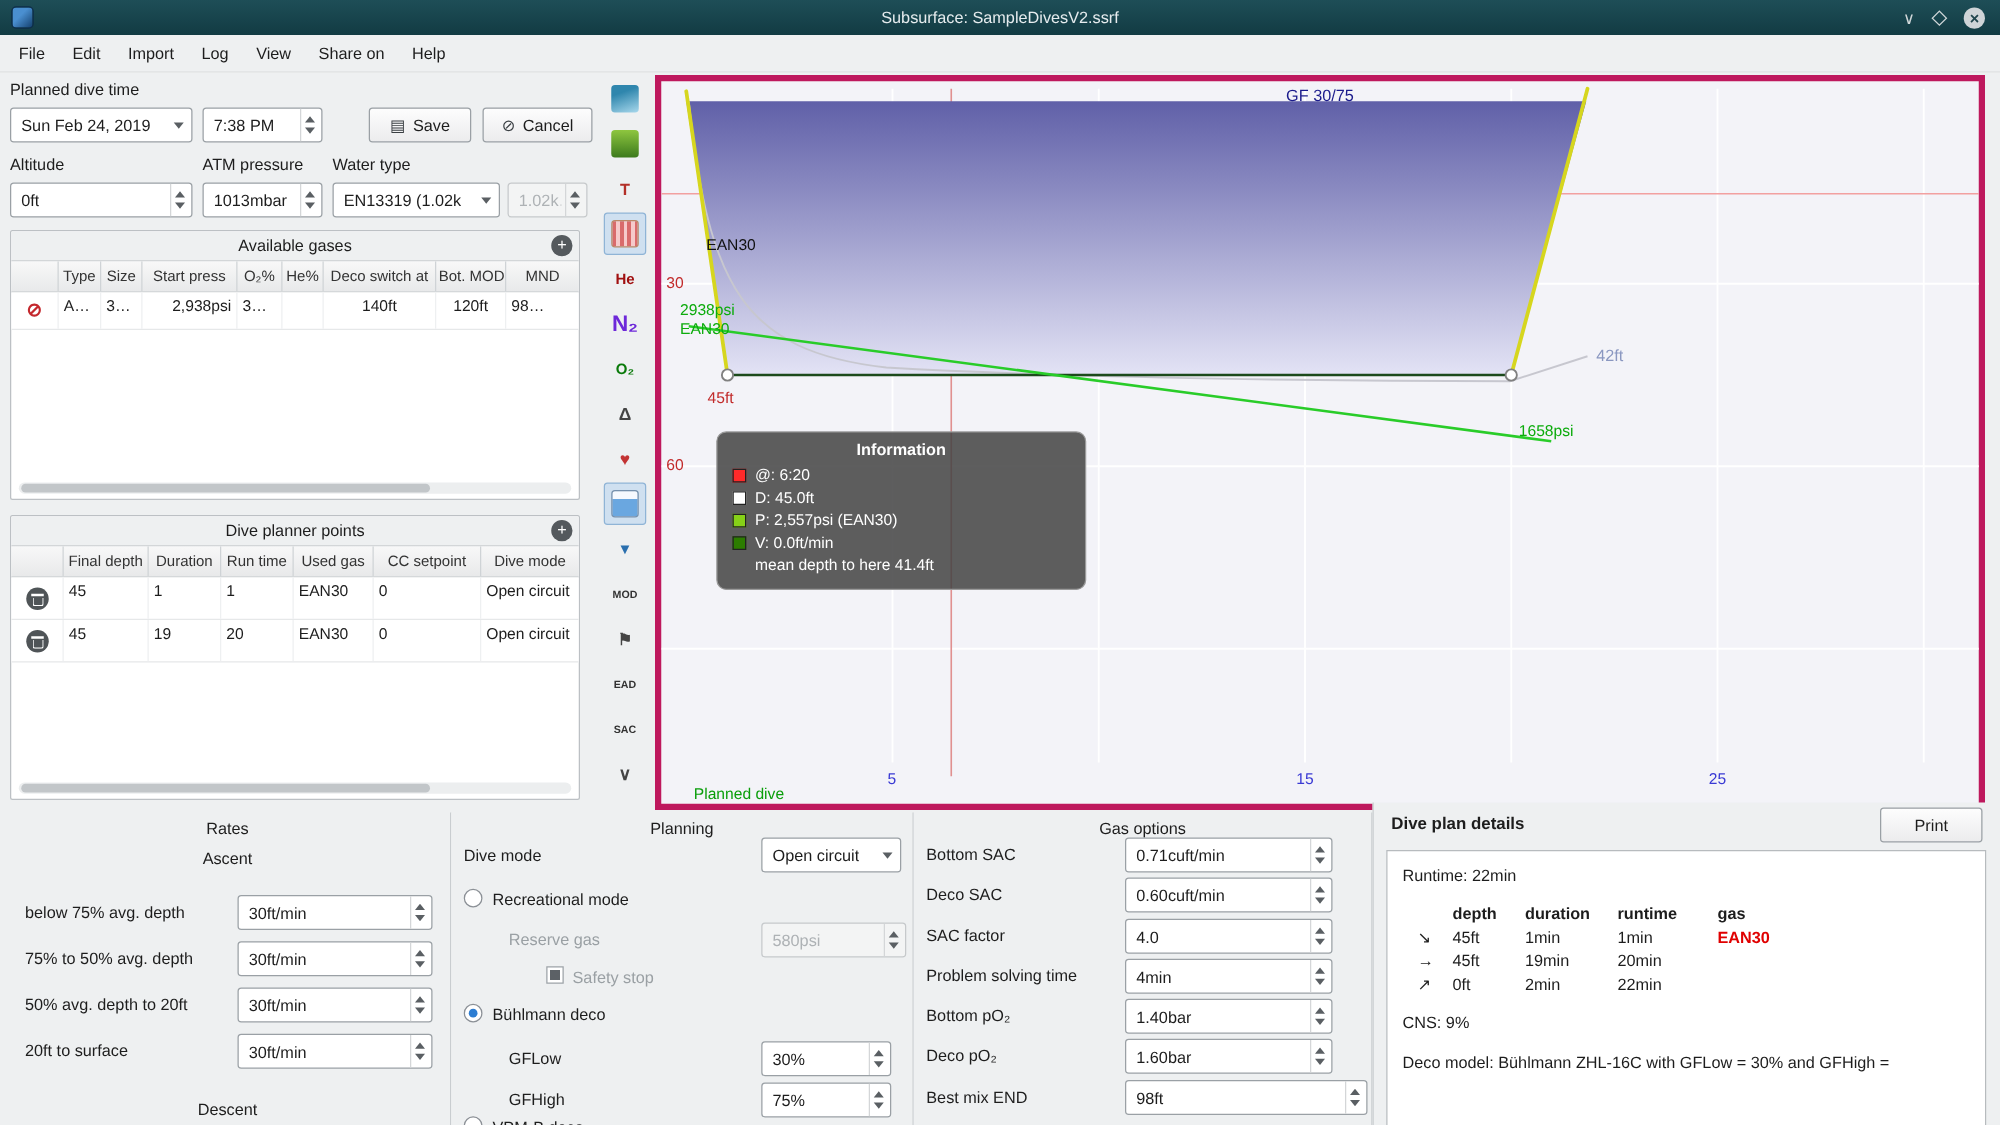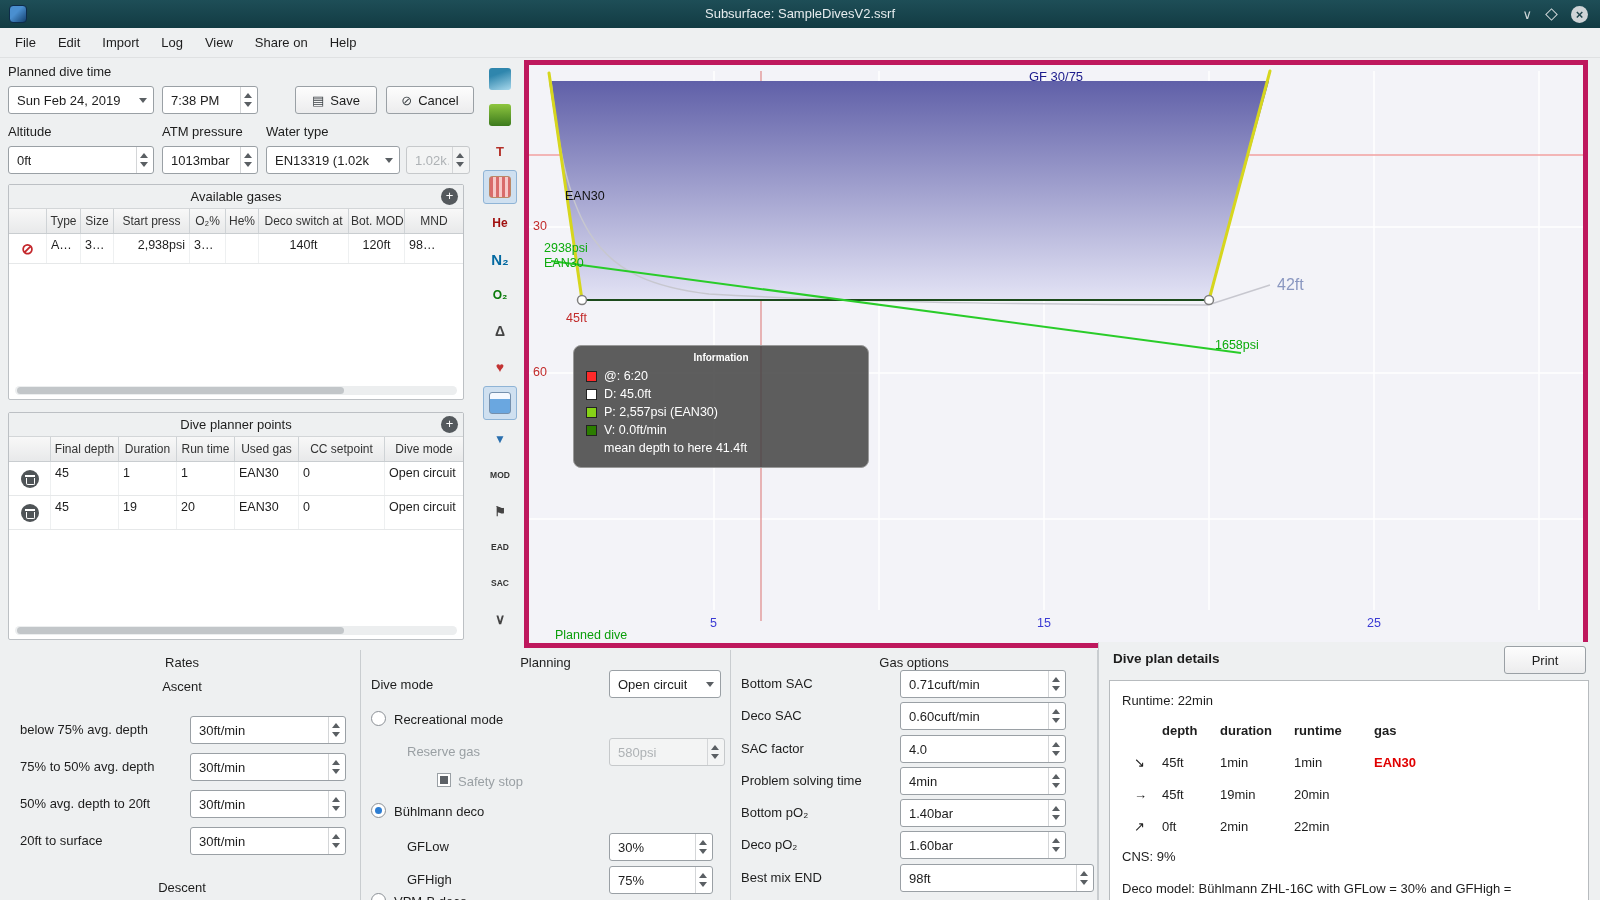--- a/index.html
+++ b/index.html
@@ -48,56 +48,56 @@
   .tool{width:34px;height:34px;display:flex;align-items:center;justify-content:center;border:1px solid transparent;border-radius:3px}
   .tool.selected{background:#cfe0f0;border-color:#8fb4d6}
   .sq{width:22px;height:22px;border-radius:3px}
   .i1{background:linear-gradient(160deg,#2f86ad 30%,#a8d8ec)}
   .i2{background:linear-gradient(#8ec63f,#3c7a1d)}
   .i4{background:repeating-linear-gradient(90deg,#d96b6b 0 3px,#f6caca 3px 6px);border:1px solid #b86}
   .i10{background:linear-gradient(#f5f9ff 0 32%,#6aa7e0 32%);border:1px solid #7590ad}
   .tg{font-weight:bold;color:#333}
   .tg.t-temp{color:#b33028;font-size:13px}
   .tg.g-he{color:#a01010;font-size:12px}
-  .tg.g-n2{color:#0369a1;font-size:15px}
+  .tg.g-n2{color:#6d28d9;font-size:18px}
   .tg.g-o2{color:#0a7a0a;font-size:12px}
   .tg.t-delta{font-size:14px;color:#444}
   .tg.t-heart{color:#c23333;font-size:14px}
   .tg.t-drop{color:#2a6fae;font-size:12px}
   .tg.t-small{font-size:8.5px;letter-spacing:0;color:#333}
   .tg.t-flag{font-size:13px;color:#444}
   .tg.t-chev{font-size:14px;color:#444}
   
   .chart{position:absolute;left:524px;top:60px;width:1064px;height:588px;background:#f3f3f8;border:5px solid #be185d;overflow:hidden}
   .chart svg{position:absolute;left:0;top:0}
   .cl{position:absolute;font-size:12.5px;white-space:nowrap;line-height:14px}
   .cl.red{color:#c22b2b}
   .cl.green{color:#0cab0c}
   .cl.blue{color:#3a3ad4}
   .cl.navy{color:#1b1b8c;font-size:13px}
-  .cl.grayblue{color:#8a97c0;font-size:16px}
+  .cl.grayblue{color:#8a97c0;font-size:13px}
   .cl.footer{color:#0a9e0a}
   .tipbox{position:absolute;left:44px;top:280px;width:296px;background:rgba(68,68,68,.86);border:1px solid #9a9a9a;border-radius:8px;color:#fff;padding:6px 12px 10px;font-size:12.5px}
-  .tiptitle{text-align:center;font-weight:bold;font-size:10px;margin-bottom:4px}
+  .tiptitle{text-align:center;font-weight:bold;font-size:13px;margin-bottom:4px}
   .tiprow{display:flex;align-items:center;gap:7px;line-height:18px}
   .swatch{width:11px;height:11px;flex:none;border:1px solid #222}
   .swatch.none{visibility:hidden}
   
   .panel{position:absolute;top:650px;height:250px;background:#eef0f1;border-right:1px solid #c9cdd0;overflow:hidden}
   .panel-title{position:absolute;left:0;right:0;top:5px;text-align:center;font-size:13px}
   .radio{position:absolute;width:15px;height:15px;border-radius:50%;border:1px solid #8b9096;background:#fff}
   .radio.sel::after{content:"";position:absolute;left:3px;top:3px;width:7px;height:7px;border-radius:50%;background:#2d7dd2}
   .checkbox{position:absolute;width:14px;height:14px;border:1px solid #9aa0a5;background:#fff}
   .checkbox.part::after{content:"";position:absolute;left:2px;top:2px;right:2px;bottom:2px;background:#5c6166}
   
   .details{position:absolute;left:1098px;top:642px;width:502px;height:258px;background:#eef0f1;border-left:1px solid #c9cdd0;overflow:hidden}
   .details-title{position:absolute;left:14px;top:9px;font-weight:bold;font-size:13.5px}
   .details-body{position:absolute;left:10px;top:38px;width:480px;height:240px;background:#fff;border:1px solid #b7bbbe;padding:10px 12px;font-size:13px;line-height:16px;overflow:hidden}
   .b{font-weight:bold}
-  .plan-grid{display:grid;grid-template-columns:28px 58px 74px 80px 70px;row-gap:16px;margin:14px 0 0 12px}
+  .plan-grid{display:grid;grid-template-columns:28px 58px 74px 80px 70px;row-gap:3px;margin:14px 0 0 12px}
   .plan-grid .h{font-weight:bold}
   .gas-red{color:#e00000;font-weight:bold}
   .mt14{margin-top:14px}.mt2{margin-top:2px}
   .deco-line{margin-top:16px;white-space:nowrap;overflow:hidden}
 </style>
 </head>
 <body>
 
 <div class="titlebar">
   <span class="app-icon"></span>

